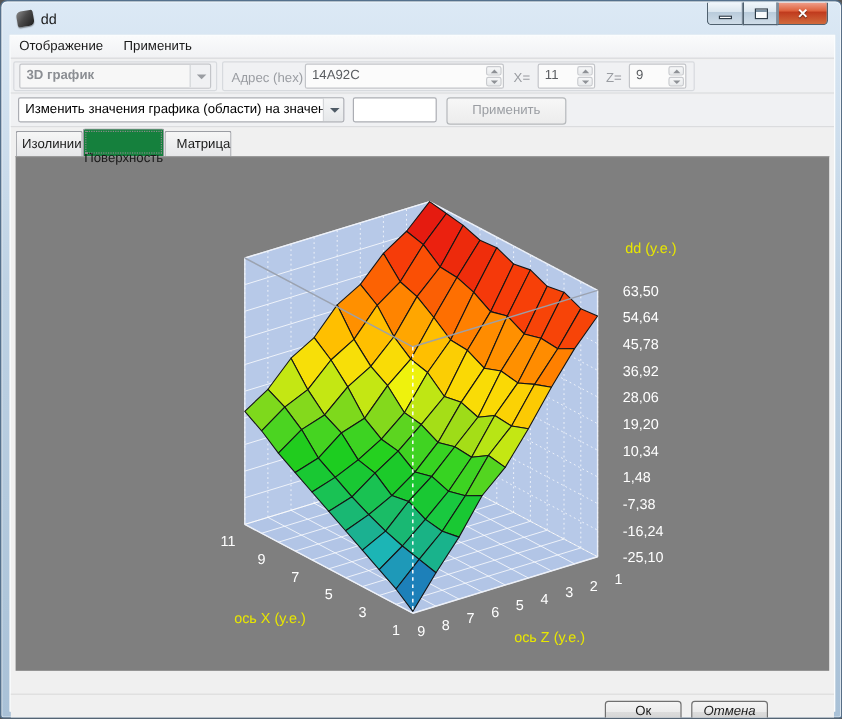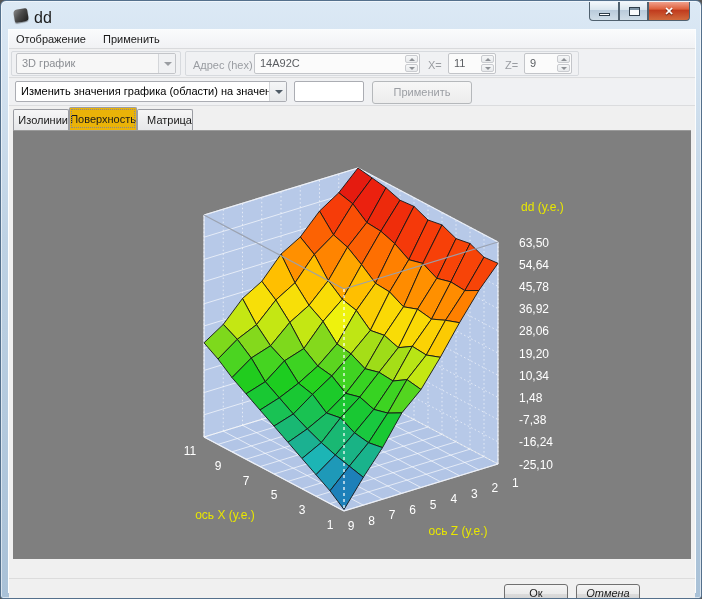--- a/index.html
+++ b/index.html
@@ -13,21 +13,21 @@
     box-shadow:inset 0 0 0 1px rgba(255,255,255,.55);
   }
   
   .titlebar { position:absolute; left:0; top:0; width:100%; height:29px; }
   .app-icon {
     position:absolute; left:13px; top:8px; width:14px; height:13px;
     background:linear-gradient(135deg,#8a8a8a,#4a4a4a 45%,#1c1c1c);
     border-radius:4px 2px 4px 2px; transform:rotate(-10deg);
     box-shadow:0 1px 1px rgba(0,0,0,.4);
   }
-  .title-text { position:absolute; left:33px; top:8px; color:#1c1c1c; font-size:16px; }
+  .title-text { position:absolute; left:33px; top:8px; color:#1c1c1c; font-size:12px; }
   .winbtn { position:absolute; top:1px; height:19px; border:1px solid #50616f; border-top:none; }
   .btn-min  { left:588px; width:30px; border-radius:0 0 0 4px;
     background:linear-gradient(#f4f8fb,#dbe6ef 45%,#bccd dc 46%,#c3d3e0); background:linear-gradient(#f2f7fb,#d9e5ee 45%,#b9cbdb 46%,#cfdde8); }
   .btn-max  { left:618px; width:29px;
     background:linear-gradient(#f2f7fb,#d9e5ee 45%,#b9cbdb 46%,#cfdde8); }
   .btn-close{ left:647px; width:42px; border-radius:0 0 4px 0;
     background:linear-gradient(#f0a08c,#dd5f3b 40%,#c03a1d 45%,#d16a3c); }
   .glyph-min { position:absolute; left:9px; top:11px; width:11px; height:3px; background:#fff; border:1px solid #2e3d4a; }
   .glyph-max { position:absolute; left:9px; top:5px; width:11px; height:9px; border:1px solid #2e3d4a; background:rgba(255,255,255,.9); box-shadow:inset 0 2px 0 #7d93a5; }
   .glyph-close { position:absolute; left:0; right:0; top:3px; text-align:center; color:#fff; font-size:11px; font-weight:bold; text-shadow:0 1px 1px rgba(0,0,0,.6); }
@@ -65,21 +65,21 @@
   .spin-down::after{ top:2px; border-left:3px solid transparent; border-right:3px solid transparent; border-top:3px solid #8e9196; }
   .toolbar2 { position:absolute; left:0; top:49px; width:686px; height:27px; background:#f0f1f3; border-bottom:1px solid #dbdcde; }
   .apply-btn { position:absolute; left:363px; top:2px; width:100px; height:23px;
     background:linear-gradient(#f7f7f7,#ececec); border:1px solid #b5b8bb; border-radius:3px;
     color:#9b9ea3; text-align:center; line-height:21px; }
   
   .tabstrip { position:absolute; left:0; top:77px; width:686px; height:23px; }
   .tab { position:absolute; top:2px; height:21px; text-align:right; color:#1a1a1a;
     background:linear-gradient(#f6f6f6,#e6e7e9); border:1px solid #9b9da3; border-bottom:none;
     border-radius:2px 2px 0 0; padding-top:4px; }
-  .tab.active { top:0; height:23px; background:#eab308; z-index:3; padding-top:5px;
+  .tab.active { top:0; height:23px; background:#15803d; z-index:3; padding-top:18px;
     outline:1px dotted #8a8a8a; outline-offset:-3px; }
   
   .plotpanel { position:absolute; left:4px; top:100px; width:678px; height:429px;
     background:#7f7f7f; border-top:1px solid #9a9a9a; }
   .plotpanel svg { display:block; }
   
   .footer { position:absolute; left:0; top:531px; width:686px; height:31px;
     background:#f0f0f0; border-top:1px solid #dcdcdc;margin-top:17px; }
   .pushbtn { position:absolute; top:5px; height:19px;
     background:linear-gradient(#f4f4f4,#ebebeb 50%,#dcdcdc 51%,#cfcfcf);
@@ -109,21 +109,21 @@
 
   <div class="client">
 
     <div class="menubar">
       <span class="menu-item">Отображение</span>
       <span class="menu-item">Применить</span>
     </div>
 
     <div class="toolbar1">
       <div class="tb-group grp1">
-        <div class="combo disabled" style="left:4px; top:1px; width:160px;">
+        <div class="combo disabled" style="left:4px; top:1px; width:160px;font-weight:bold;">
           <span class="txt">3D график</span>
           <span class="arrowbox"></span>
         </div>
       </div>
       <div class="tb-group grp2">
         <span class="tb-label" style="left:7px;">Адрес (hex)</span>
         <div class="spinbox" style="left:68px; top:1px; width:166px;">
           <span class="val">14A92C</span>
           <span class="spinner">
               <span class="spin-half spin-up"></span>

